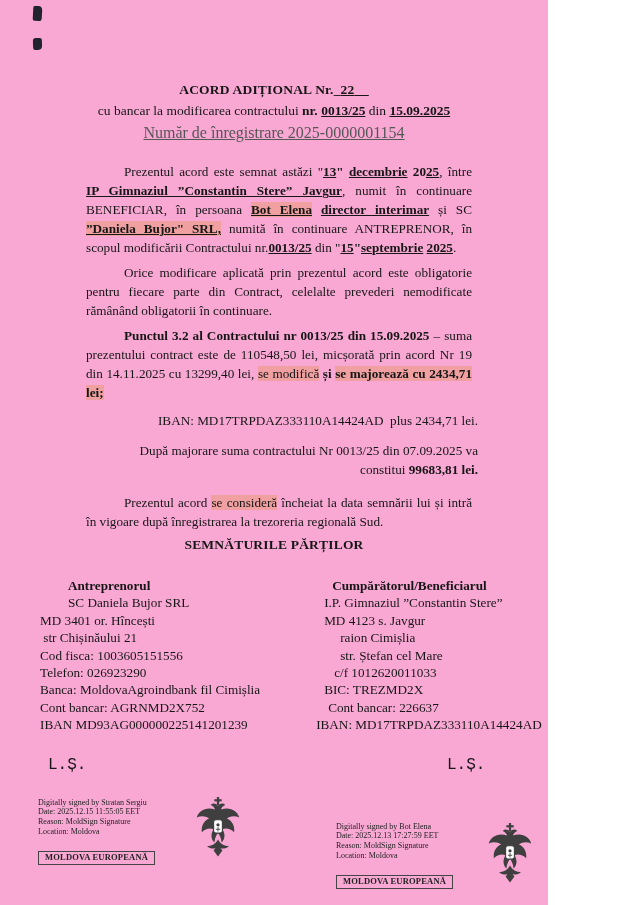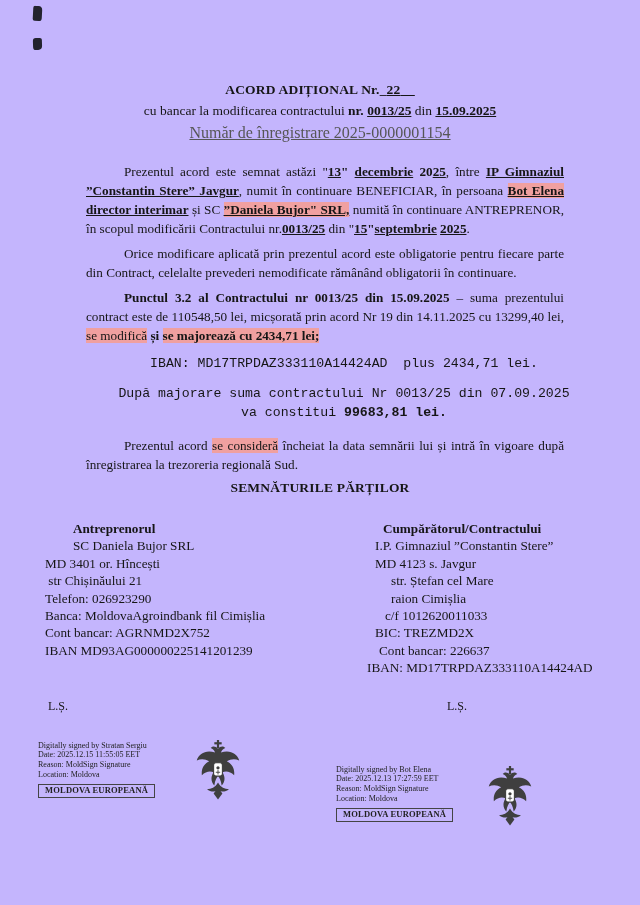--- a/index.html
+++ b/index.html
@@ -1,70 +1,70 @@
 <!DOCTYPE html>
 <html><head>
 <meta charset="utf-8">
 <style>
   * { box-sizing: border-box; }
   html,body { margin:0; padding:0; background:#ffffff; }
   .page {
     position: relative;
-    width: 640px;
+    width: 548px;
     height: 905px;
-    background: #c4b5fd;
+    background: #f9a8d4;
     font-family: "Liberation Serif", serif;
     color: #161616;
     overflow: hidden;
   }
   .b { font-weight: bold; }
   .u { text-decoration: underline; text-decoration-thickness: 1px; }
 
   
   .artifact { position:absolute; background:#23232e; }
   .artifact-1 { left:33px; top:6px;  width:9px; height:15px; border-radius:2px 4px 3px 2px; transform:rotate(3deg); }
   .artifact-2 { left:33px; top:38px; width:9px; height:12px; border-radius:3px 2px 4px 3px; transform:rotate(-2deg); }
 
   .header { text-align:center; padding-top:82px; }
   .h1 { font-size:13.5px; font-weight:bold; letter-spacing:.2px; }
   .h2 { font-size:13.5px; margin-top:5px; }
   .h3 { font-size:16px; margin-top:5px; color:#565656; text-decoration:underline; }
 
   .body { padding:14px 70px 0 80px; font-size:13.2px; line-height:19px; text-align:justify; }
   .para { text-indent:38px; margin:6px; }
-  .noind { text-indent:0; margin:0; text-align:center; white-space:pre-wrap;font-family:Liberation Mono, monospace; }
+  .noind { text-indent:0; margin:0; text-align:right; white-space:pre-wrap; }
   .iban-line    { margin:9px 0 0 38px; }
   .major-line   { margin:11px 0 0 38px; }
   .para-last    { margin-top:14px; }
 
   .sig-heading { text-align:center; font-weight:bold; font-size:13.5px; margin-top:5px; letter-spacing:.2px; }
 
   .parties { display:flex; margin-top:24px; padding-left:40px; font-size:13.2px; line-height:17.4px;justify-content:center; }
   .party-left  { width:330px; }
   .party-right { width:260px; }
   .party-title { font-weight:bold; }
   .party-left  .party-title { padding-left:28px; }
   .party-right .party-title { padding-left:8px; }
   .lines .line { white-space:pre-wrap; }
   .party-left  .lines .line:nth-child(1) { padding-left:28px; }
   .party-right .lines .line:nth-child(3) { padding-left:16px; }
   .party-right .lines .line:nth-child(4) { padding-left:16px; }
   .party-right .lines .line:nth-child(5) { padding-left:10px; }
   .party-right .lines .line:nth-child(7) { padding-left:4px; }
   .party-right .lines .line:nth-child(8) { margin-left:-8px; }
 
-  .ls-row { position:relative; height:20px; margin-top:22px; font-size:12px; }
+  .ls-row { position:relative; height:20px; margin-top:22px; font-size:16px;font-family:Liberation Mono, monospace; }
   .ls-left  { position:absolute; left:48px; }
   .ls-right { position:absolute; left:447px; }
 
   .sig-area { position:relative; height:220px; margin-top:14px; }
   .sig-block { position:absolute; font-size:8px; line-height:9.8px; color:#222; }
   .sig-left  { left:38px;  top:8px; }
   .sig-right { left:336px; top:32px; }
-  .badge { display:inline-block; border:1px solid #444; padding:1px 6px; font-size:8.5px; font-weight:bold; margin-top:4px; letter-spacing:.2px; }
+  .badge { display:inline-block; border:1px solid #444; padding:1px 6px; font-size:8.5px; font-weight:bold; margin-top:14px; letter-spacing:.2px; }
   .emblem { position:absolute; }
   .emblem-left  { left:196px; top:4px; }
   .emblem-right { left:488px; top:30px; }
 </style>
 </head>
 <body>
 
 <div class="page">
 
   <div class="artifact artifact-1"></div>
@@ -87,33 +87,34 @@
 
   <div class="sig-heading">SEMNĂTURILE PĂRȚILOR</div>
 
   <div class="parties">
     <div class="party-left">
       <div class="party-title">Antreprenorul</div>
       <div class="lines">
           <div class="line">SC Daniela Bujor SRL</div>
           <div class="line">MD 3401 or. Hîncești</div>
           <div class="line"> str Chișinăului 21</div>
+          <div class="line">Cod fisca: 1003605151556</div>
           <div class="line">Telefon: 026923290</div>
           <div class="line">Banca: MoldovaAgroindbank fil Cimișlia</div>
           <div class="line">Cont bancar: AGRNMD2X752</div>
           <div class="line">IBAN MD93AG000000225141201239</div>
         </div>
     </div>
     <div class="party-right">
-      <div class="party-title">Cumpărătorul/Contractului</div>
+      <div class="party-title">Cumpărătorul/Beneficiarul</div>
       <div class="lines">
           <div class="line">I.P. Gimnaziul ”Constantin Stere”</div>
           <div class="line">MD 4123 s. Javgur</div>
+          <div class="line">raion Cimișlia</div>
           <div class="line">str. Ștefan cel Mare</div>
-          <div class="line">raion Cimișlia</div>
           <div class="line">c/f 1012620011033</div>
           <div class="line">BIC: TREZMD2X</div>
           <div class="line">Cont bancar: 226637</div>
           <div class="line">IBAN: MD17TRPDAZ333110A14424AD</div>
         </div>
     </div>
   </div>
 
   <div class="ls-row">
     <span class="ls-left">L.Ș.</span>

